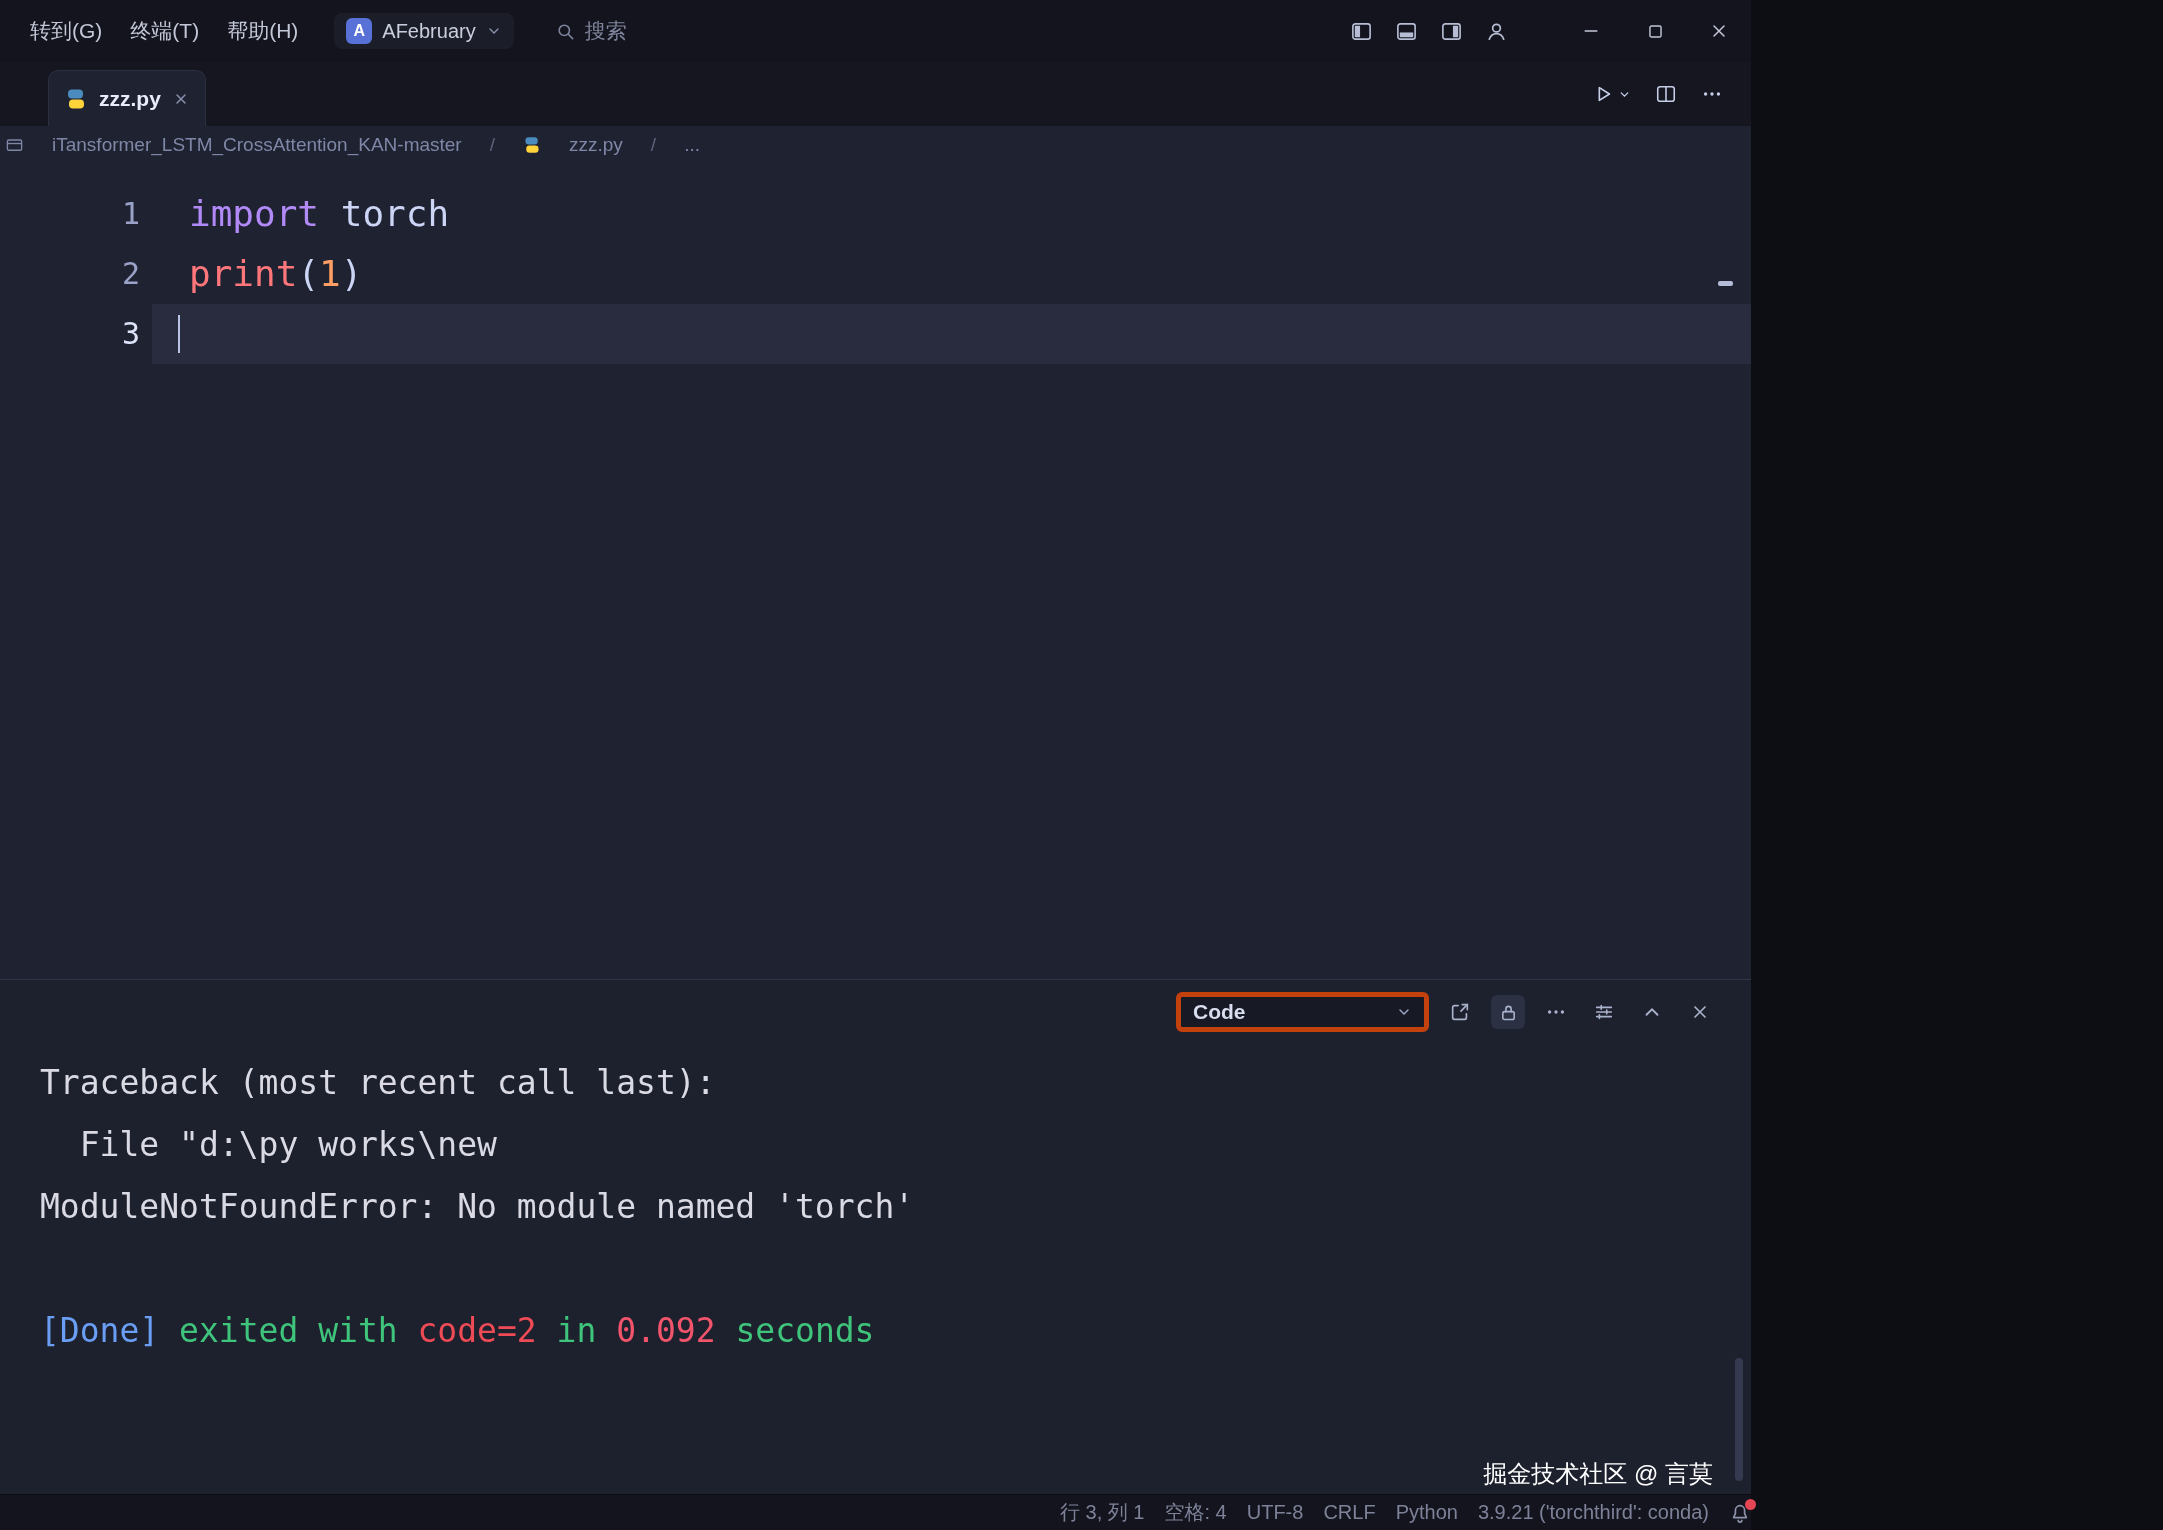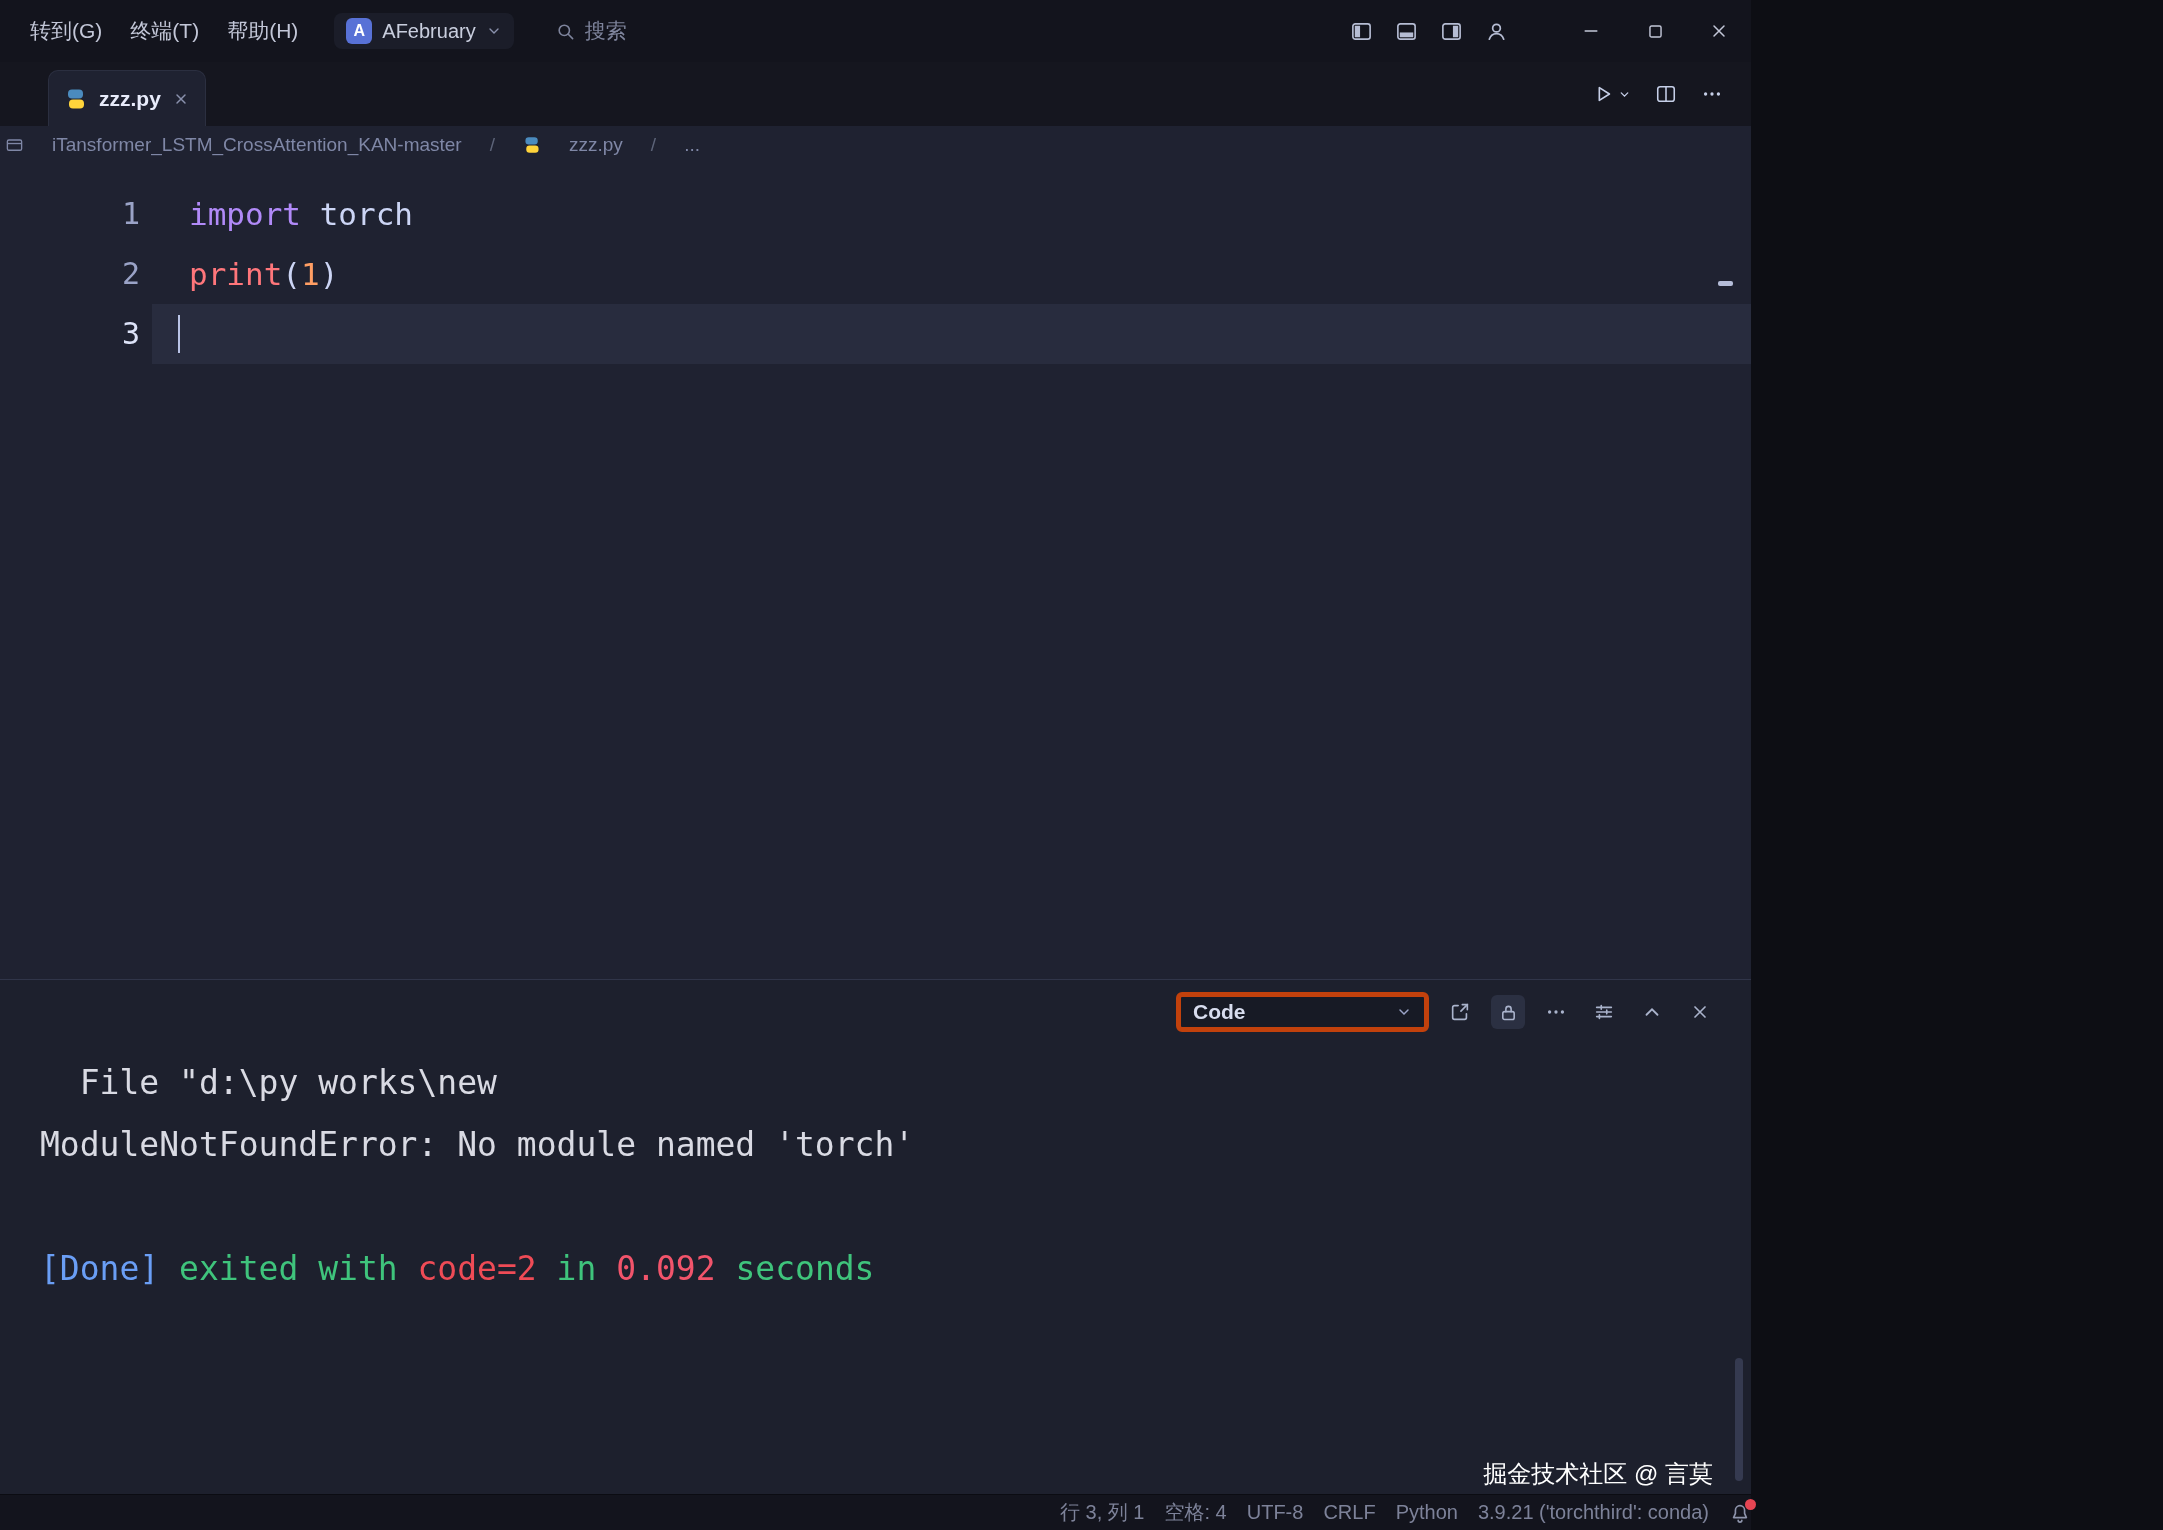--- a/index.html
+++ b/index.html
@@ -49,21 +49,21 @@
   
   .breadcrumb{flex:0 0 38px;background:#1f2231;display:flex;align-items:center;gap:28px;
     padding-left:5px;font-size:19px;color:#7f87a6}
   .crumb-sep{color:#5d6479}
 
   
   .editor{flex:1;position:relative;background:#1f2231;padding-top:20px;
     font-family:"DejaVu Sans Mono","Liberation Mono",monospace}
   .cl{display:flex;height:60px}
   .ln{flex:0 0 152px;text-align:right;padding-right:12px;font-size:30px;line-height:60px;color:#9aa3c7}
-  .lc{flex:1;padding-left:37px;font-size:31px;line-height:60px;color:#ccd5f5;white-space:pre}
+  .lc{flex:1;padding-left:37px;font-size:36px;line-height:60px;color:#ccd5f5;white-space:pre}
   .cl.active .lc{background:#282c3e}
   .cl.active .ln{color:#dde3f8}
   .tk-keyword{color:#b18af8}
   .tk-plain{color:#ccd5f5}
   .tk-func{color:#ff767b}
   .tk-num{color:#ff9e64}
   .cursor{position:absolute;left:178px;top:151px;width:2px;height:38px;background:#b9c3e6}
   .ruler{position:absolute;right:18px;top:117px;width:15px;height:5px;background:#b5bdd9;border-radius:2px}
 
   
@@ -296,20 +296,21 @@
             </span>
             <span class="pbtn">
               <svg width="20" height="20" viewBox="0 0 24 24" fill="none" stroke="currentColor" stroke-width="2" stroke-linecap="round">
                   <path d="M6 6l12 12M18 6L6 18"></path>
                 </svg>
             </span>
           </div>
         </div>
 
         <div class="pout">
+          <div class="out-line">Traceback (most recent call last):</div>
           <div class="out-line">  File "d:\py works\new</div>
           <div class="out-line">ModuleNotFoundError: No module named 'torch'</div>
           <div class="out-line"></div>
           <div class="out-line"><span class="c-blue">[Done]</span><span class="c-green"> exited with </span><span class="c-red">code=2</span><span class="c-green"> in </span><span class="c-pink">0.092</span><span class="c-green"> seconds</span></div>
         </div>
         <span class="pscroll"></span>
       </div>
     </div>
   </div>
 

